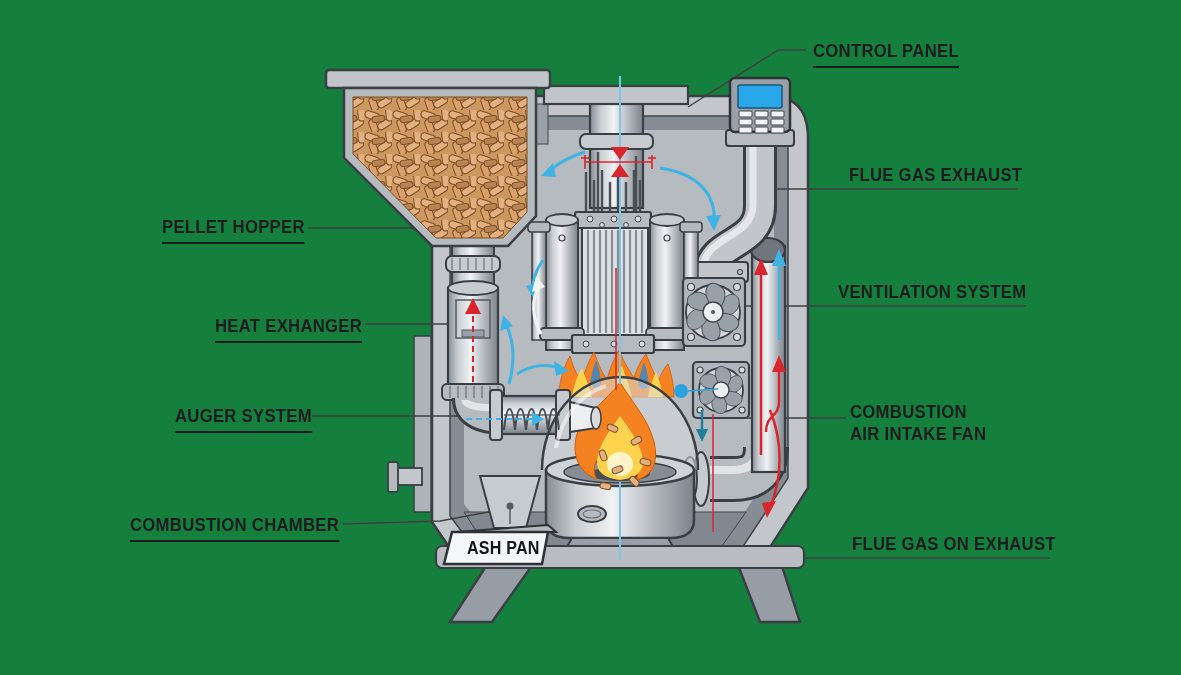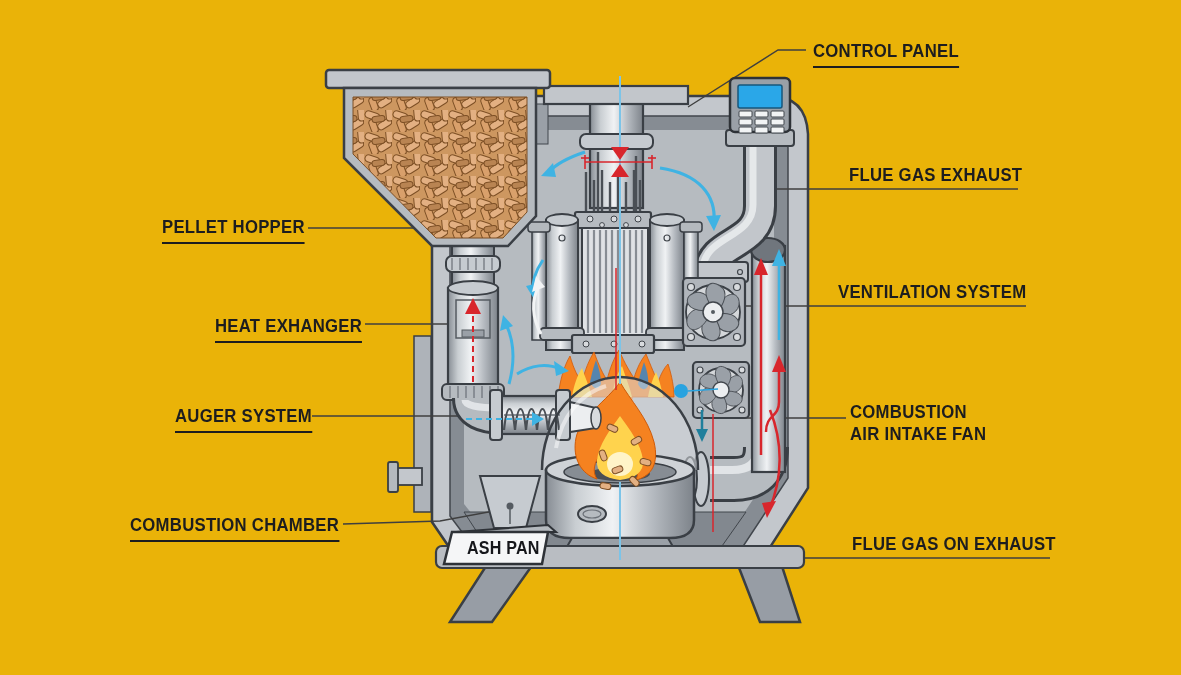--- a/index.html
+++ b/index.html
@@ -1,16 +1,16 @@
 <!DOCTYPE html>
 <html><head>
 <meta charset="utf-8">
 <style>
   html,body{margin:0;padding:0;background:#ffffff;}
-  #stage{position:relative;width:1181px;height:675px;background:#eab308;overflow:hidden;
+  #stage{position:relative;width:1181px;height:675px;background:#15803d;overflow:hidden;
          font-family:"Liberation Sans",sans-serif;}
   #stage svg{position:absolute;left:0;top:0;}
   .lbl{position:absolute;font:700 19px "Liberation Sans",sans-serif;color:#1d1d1f;
        letter-spacing:.3px;white-space:nowrap;transform:scaleX(.88);transform-origin:left top;}
   .lbl.u{border-bottom:2.5px solid #1d1d1f;padding-bottom:4px;}
   .lbl.two{line-height:22px;}
   .lbl.ashpan{font-size:17.5px;transform:scaleX(.92);color:#15161a;letter-spacing:.2px;}
 </style>
 </head>
 <body>

